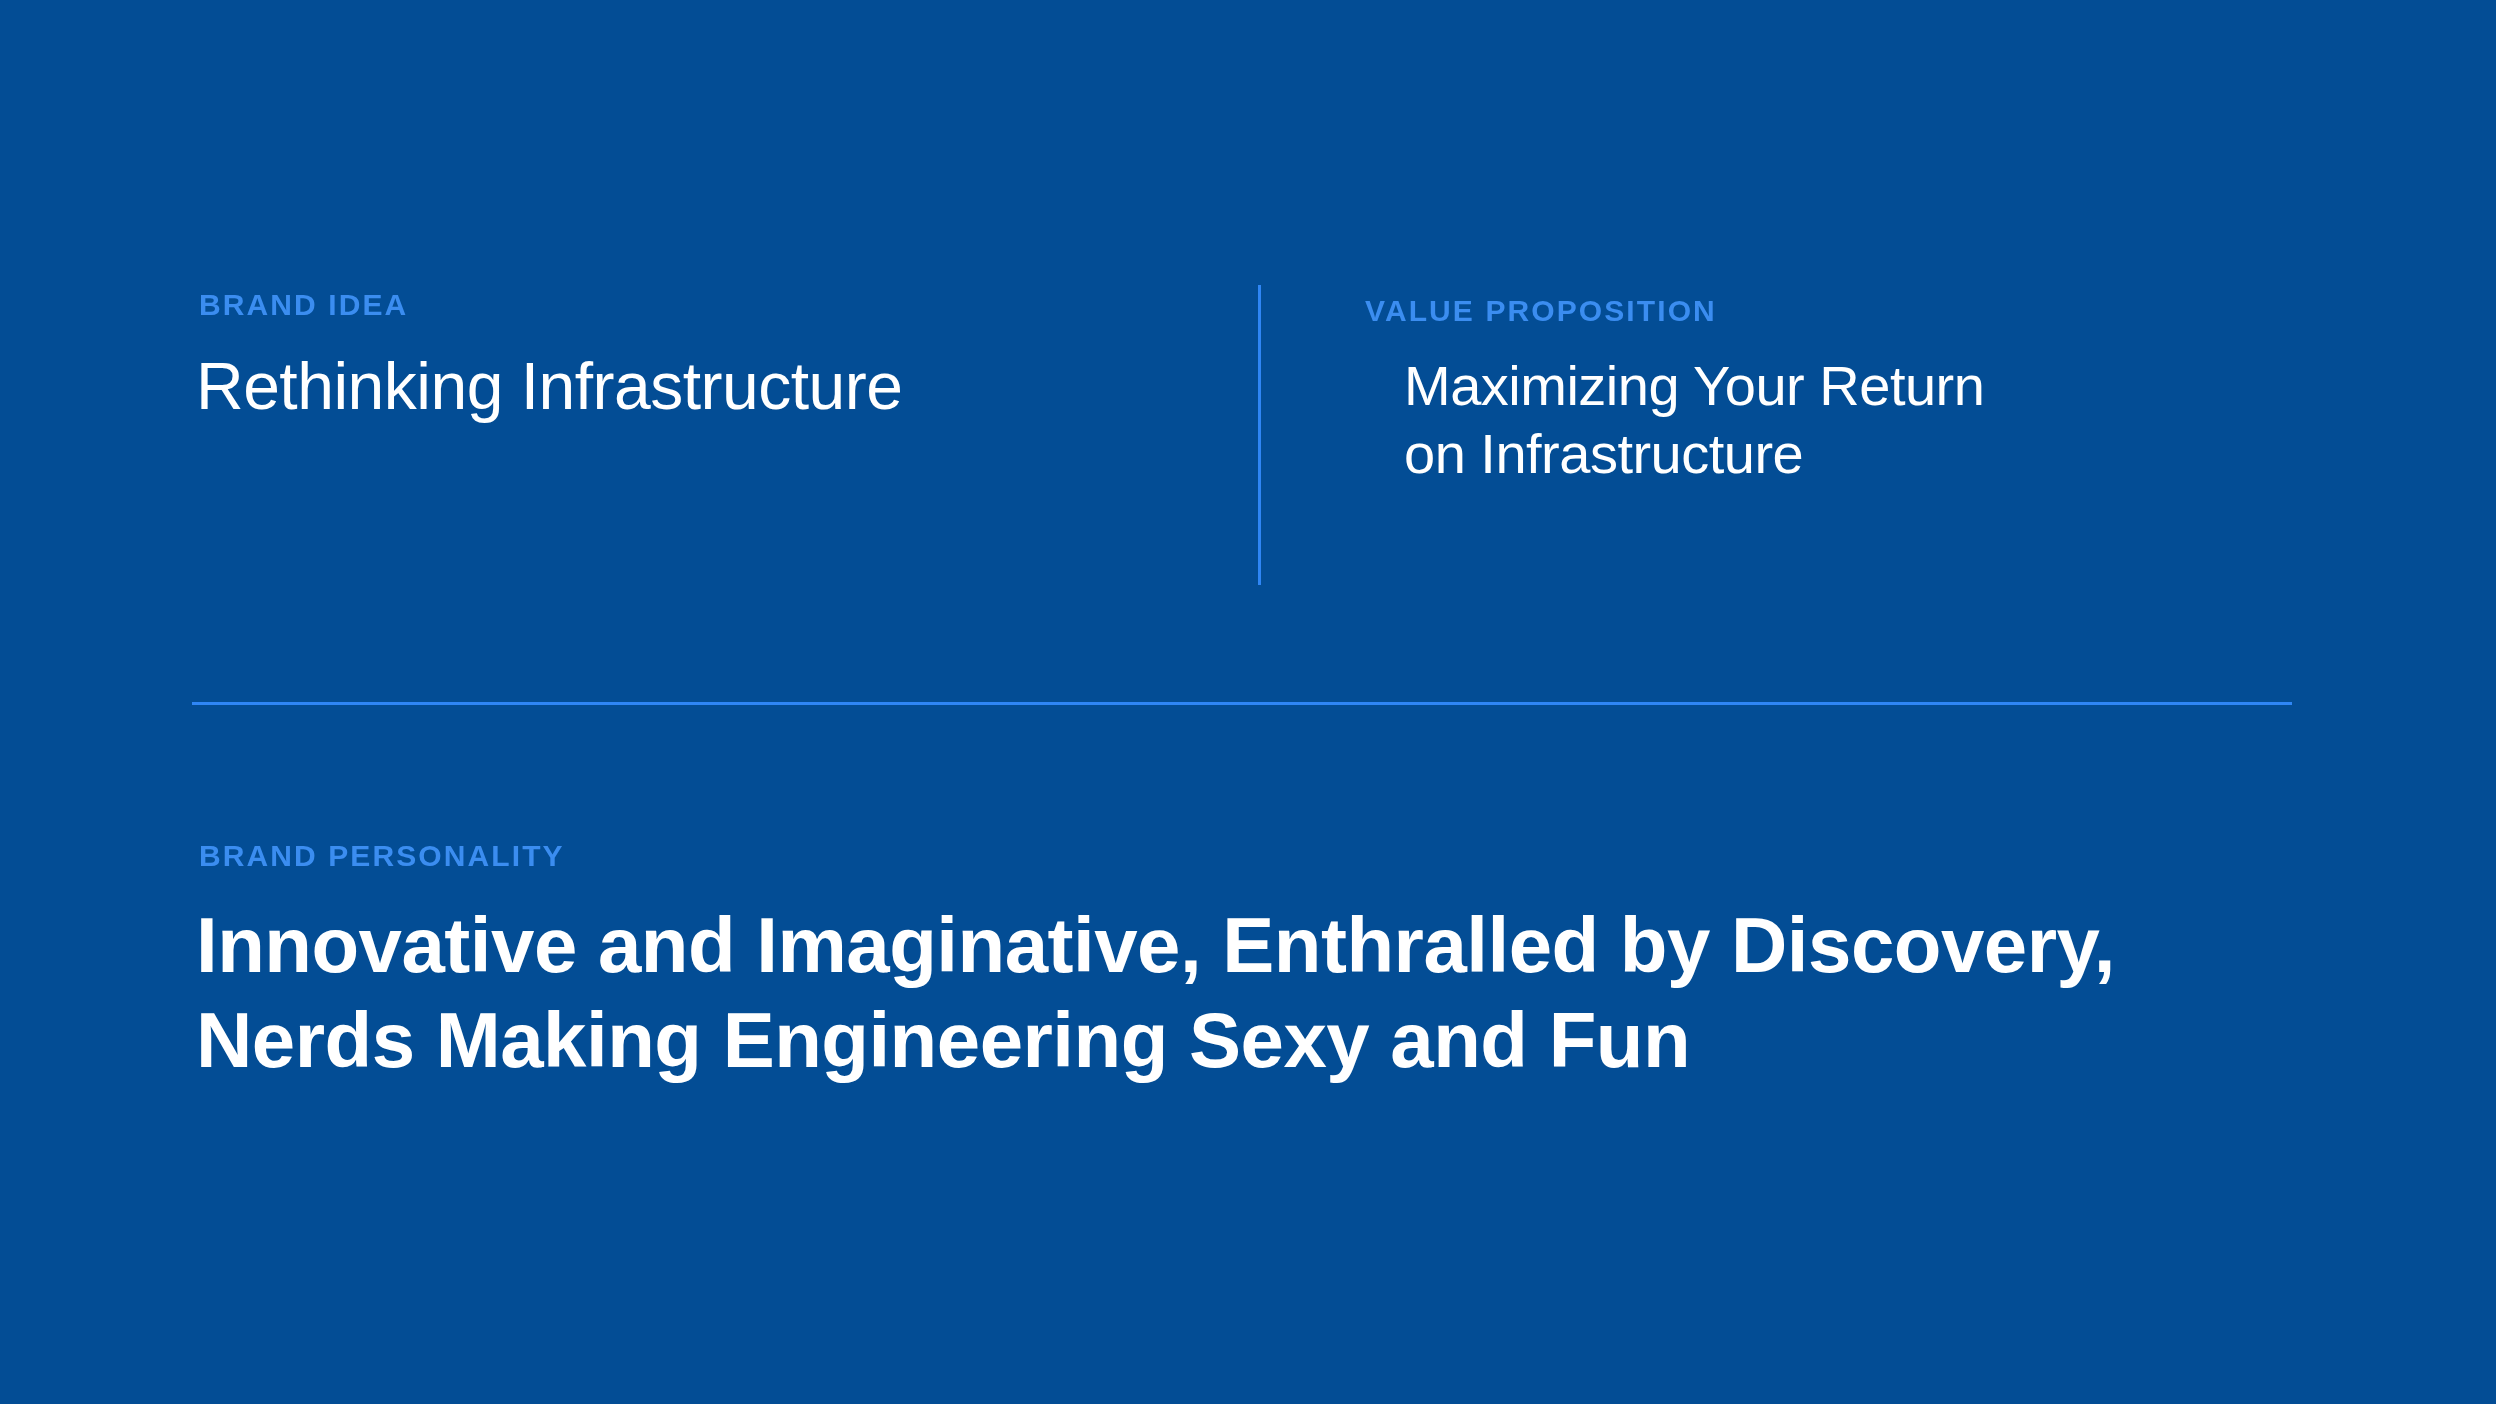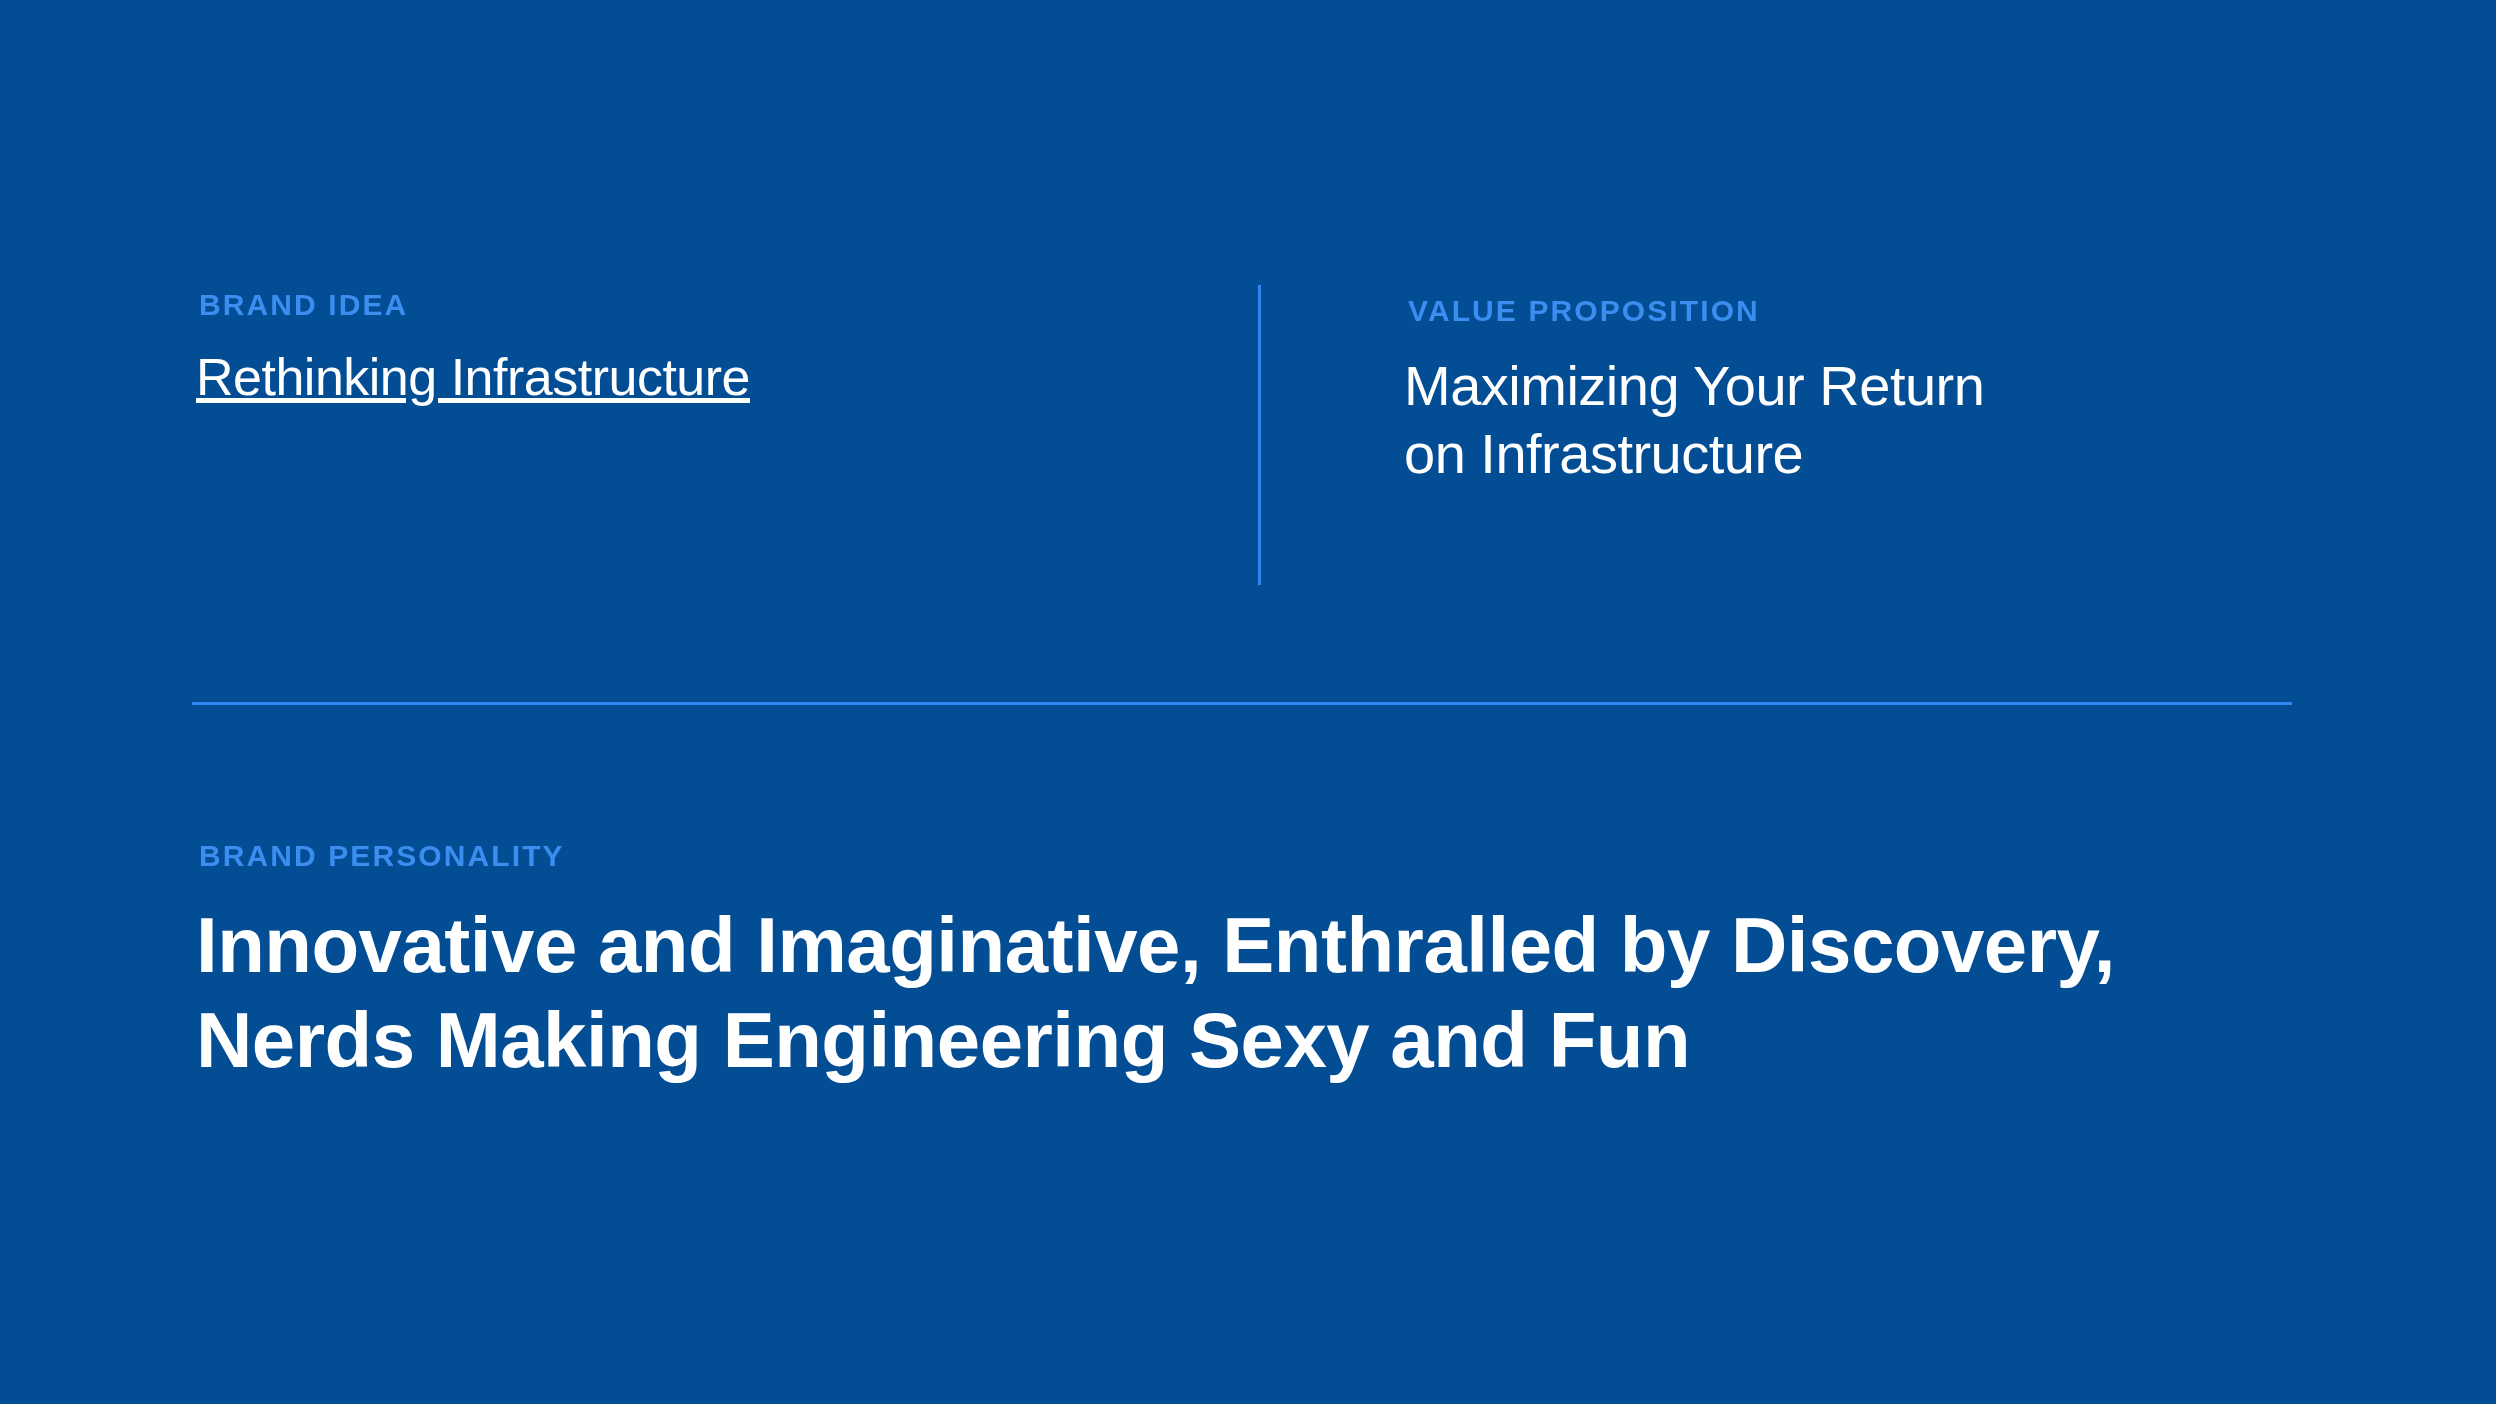--- a/index.html
+++ b/index.html
@@ -40,24 +40,24 @@
     position:absolute;
     color:#ffffff;
     font-weight:300;
     line-height:1.22;
     white-space:pre-line;
     letter-spacing:-0.5px;
   }
 
   
   #brand-idea-kicker   { left:199px; top:290px; }
-  #brand-idea-headline { left:196px; top:346px; font-size:52px;text-decoration:underline; }
+  #brand-idea-headline { left:196px; top:346px; font-size:66px; }
 
   
-  #value-prop-kicker   { left:1408px; top:296px; }
+  #value-prop-kicker   { left:1365px; top:296px; }
   #value-prop-headline { left:1404px; top:352px; font-size:56px; width:1000px; }
 
   
   #brand-personality-kicker   { left:199px; top:841px; }
   #brand-personality-headline { left:196px; top:898px; font-size:78px; width:2180px;font-weight:bold; }
 
   
   .rule-vertical {
     position:absolute;
     left:1258px;

